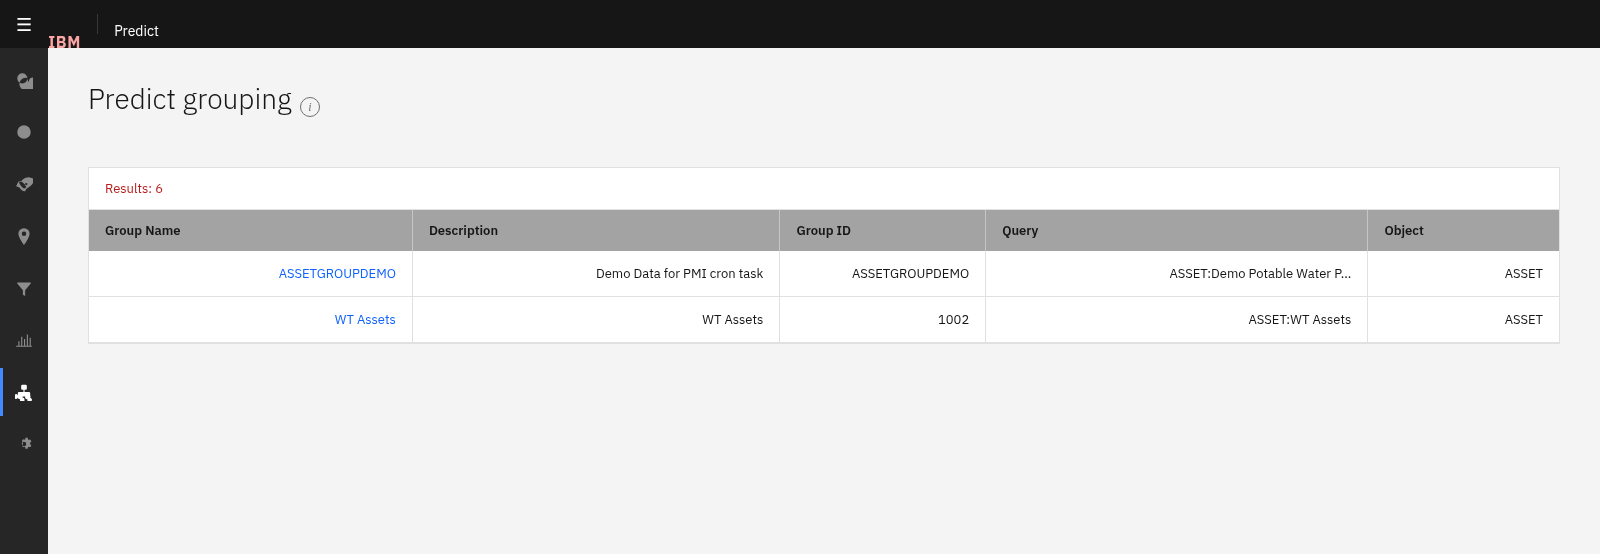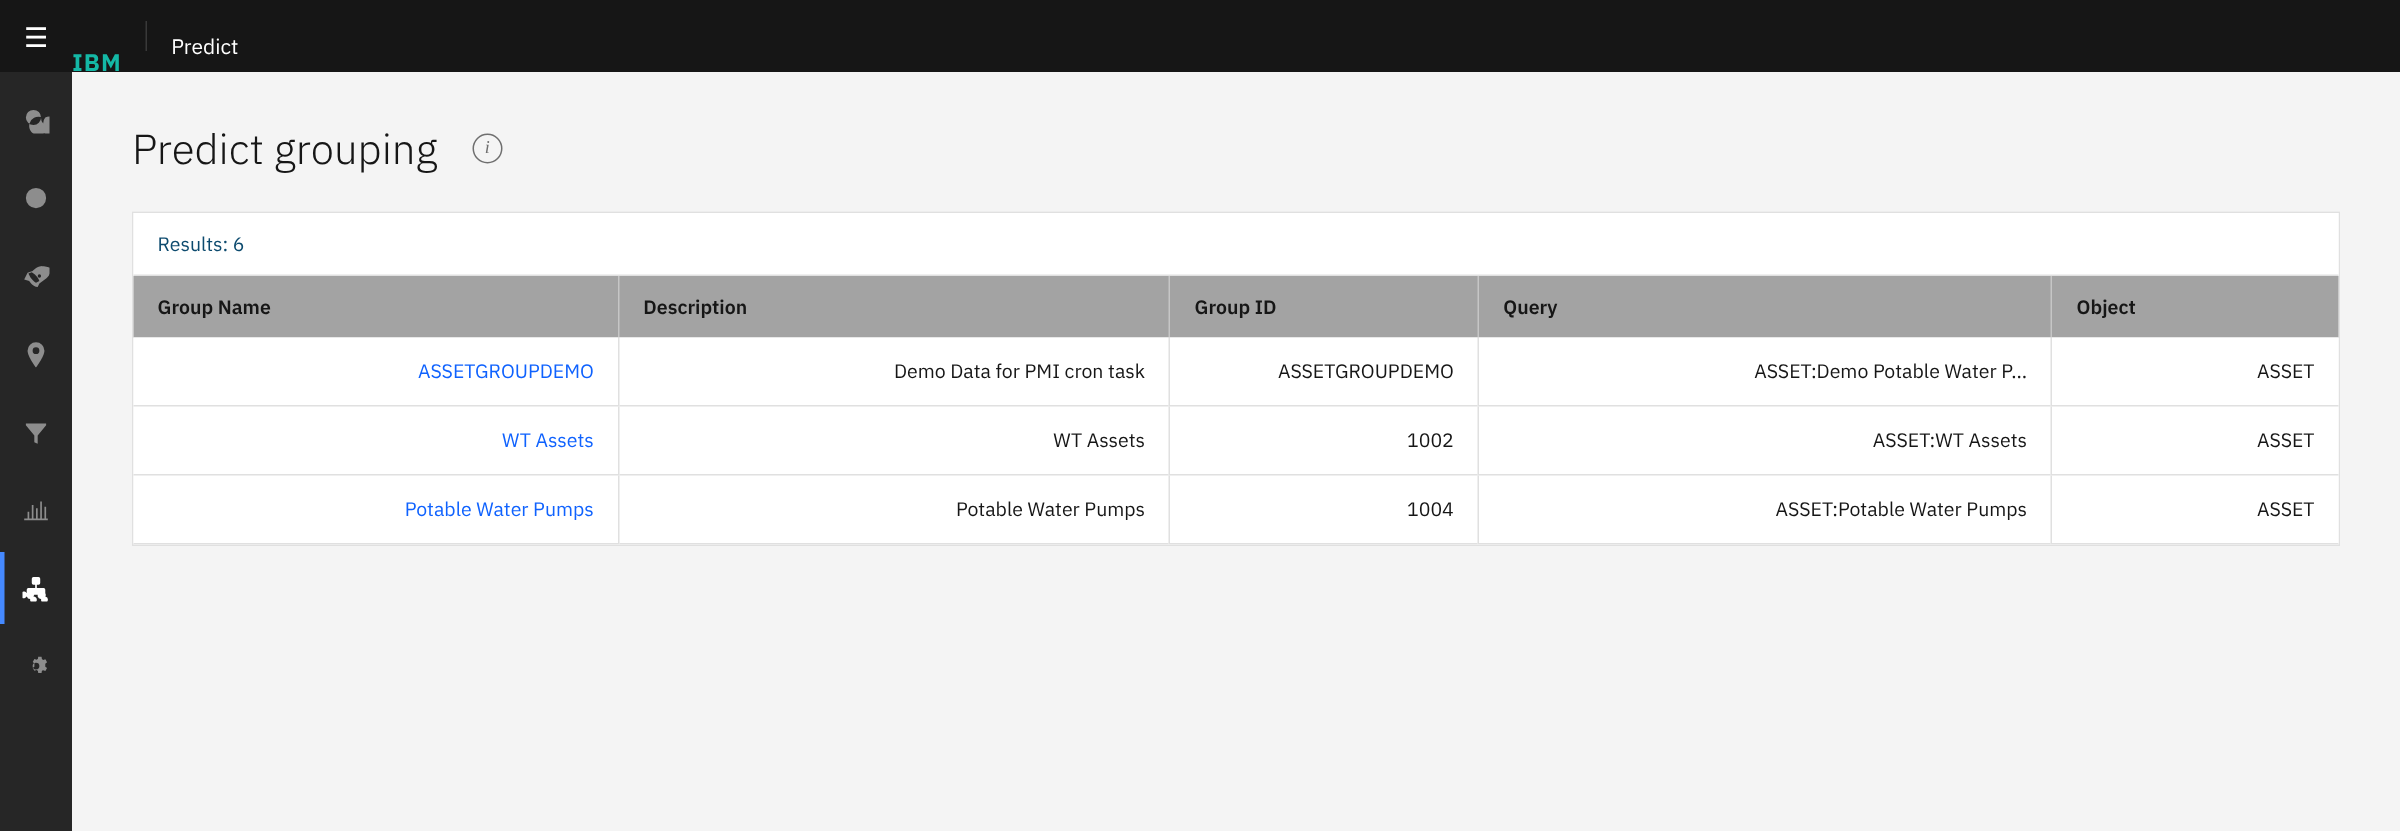--- a/index.html
+++ b/index.html
@@ -17,21 +17,21 @@
     }
     .top-nav-menu-icon {
       font-size: 18px;
       cursor: pointer;
       color: #fff;
     }
     .top-nav-logo {
       font-size: 16px;
       font-weight: 700;
       letter-spacing: 0.05em;
-      color: #14b8a6;
+      color: #fca5a5;
       margin-top: 36px;
     }
     .top-nav-divider {
       width: 1px;
       height: 20px;
       background: #393939;
     }
     .top-nav-title {
       font-size: 14px;
       color: #fff;
@@ -83,23 +83,23 @@
     
     .main-content {
       flex: 1;
       background: #f4f4f4;
       padding: 32px 40px;
       overflow: auto;
     }
 
     .page-header {
       display: flex;
-      align-items: center;
-      gap: 23px;
-      margin-bottom: 24px;
+      align-items: flex-end;
+      gap: 8px;
+      margin-bottom: 50px;
     }
     .page-title {
       font-size: 28px;
       font-weight: 300;
       color: #161616;
     }
     .info-icon {
       width: 20px;
       height: 20px;
       border: 1.5px solid #6f6f6f;
@@ -115,21 +115,21 @@
     }
 
     
     .table-container {
       background: #fff;
       border: 1px solid #e0e0e0;
     }
     .results-bar {
       padding: 12px 16px;
       font-size: 13px;
-      color: #0c4a6e;
+      color: #b91c1c;
       background: #fff;
       border-bottom: 1px solid #e0e0e0;
     }
     .results-label {
       font-weight: 400;
     }
 
     table {
       width: 100%;
       border-collapse: collapse;
@@ -261,24 +261,17 @@
               <td>ASSET:Demo Potable Water P...</td>
               <td>ASSET</td>
             </tr>
             <tr>
               <td><a class="link-cell">WT Assets</a></td>
               <td>WT Assets</td>
               <td>1002</td>
               <td>ASSET:WT Assets</td>
               <td>ASSET</td>
             </tr>
-            <tr>
-              <td><a class="link-cell">Potable Water Pumps</a></td>
-              <td>Potable Water Pumps</td>
-              <td>1004</td>
-              <td>ASSET:Potable Water Pumps</td>
-              <td>ASSET</td>
-            </tr>
           </tbody>
       </table>
     </div>
   </main>
 </div>
 
 </body></html>

